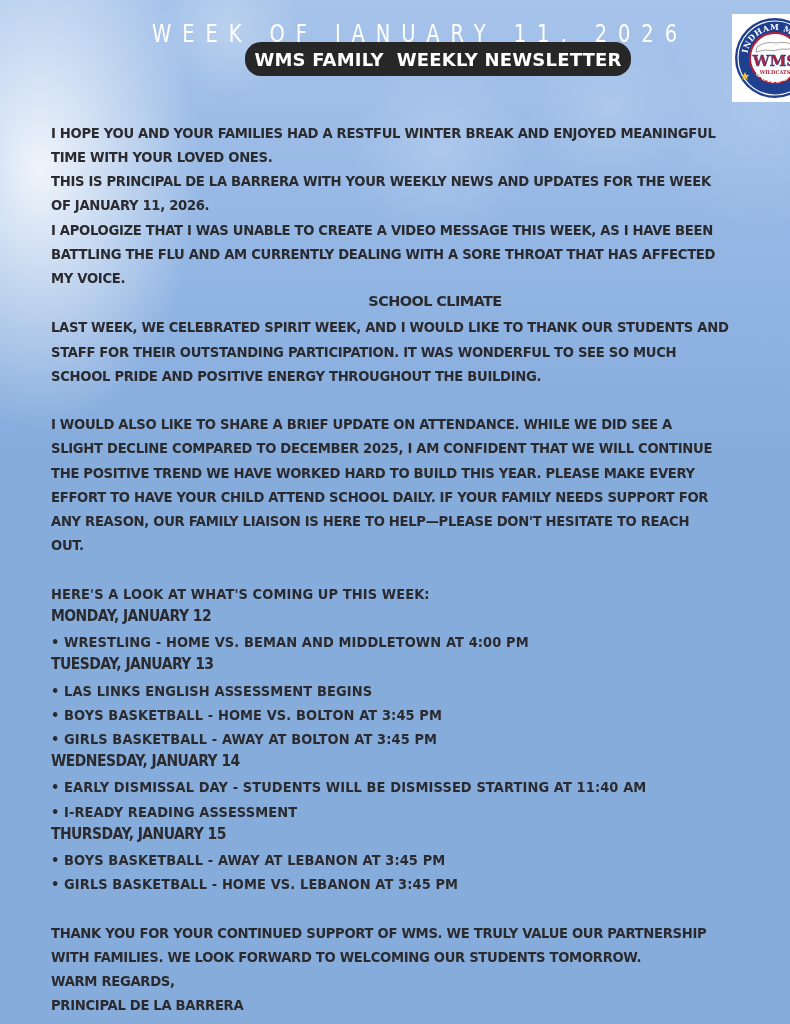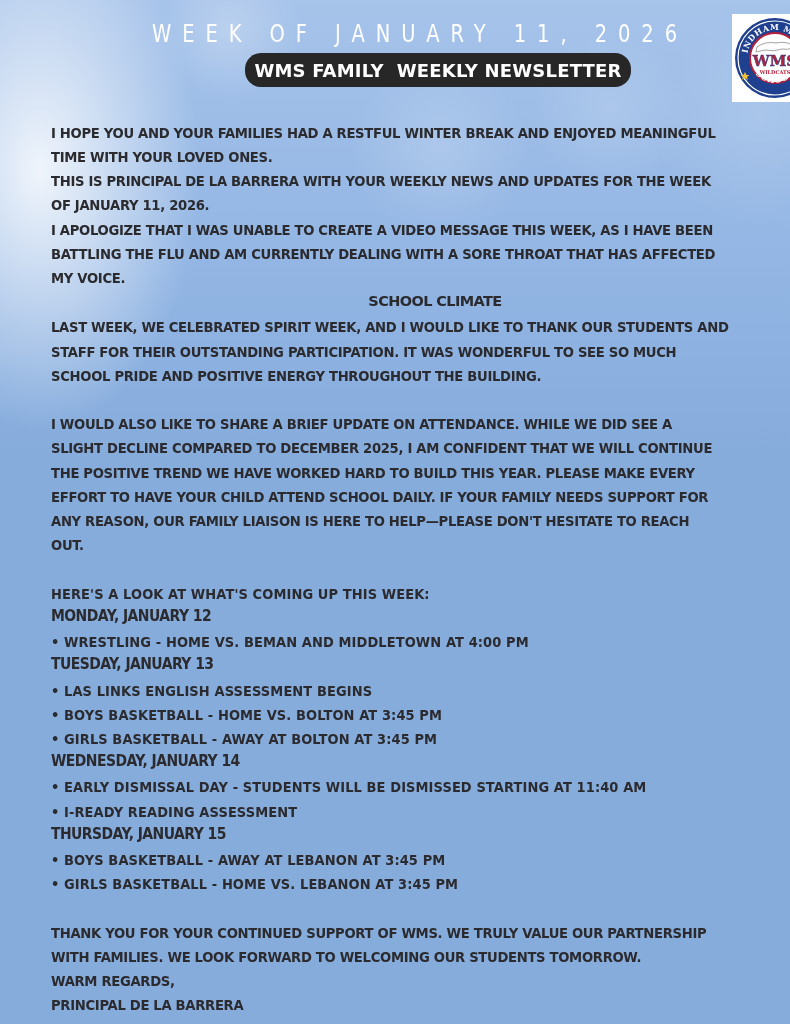--- a/index.html
+++ b/index.html
@@ -22,21 +22,21 @@
   }
   .page { position: relative; z-index: 1; width: 790px; height: 776px; margin-left: 40px; }
 
   .week-title {
     position: absolute; top: 19px; left: 0; width: 760px; text-align: center;
     font-family: "DejaVu Sans", sans-serif; font-weight: normal;
     font-size: 25px; letter-spacing: 14px; color: #ffffff;
     transform: scaleX(0.78); transform-origin: 380px 0;
   }
   .banner {
-    position: absolute; top: 53px; left: 205px; width: 386px; height: 34px;
+    position: absolute; top: 42px; left: 205px; width: 386px; height: 34px;
     background: #272727; border-radius: 16px;
     display: flex; align-items: center; justify-content: center;
   }
   .banner-text {
     color: #ffffff; font-family: "DejaVu Sans", sans-serif; font-weight: bold;
     font-size: 18px; white-space: pre; letter-spacing: 0.2px;
   }
 
   .logo {
     position: absolute; top: 14px; left: 692px; width: 86px; height: 88px;

